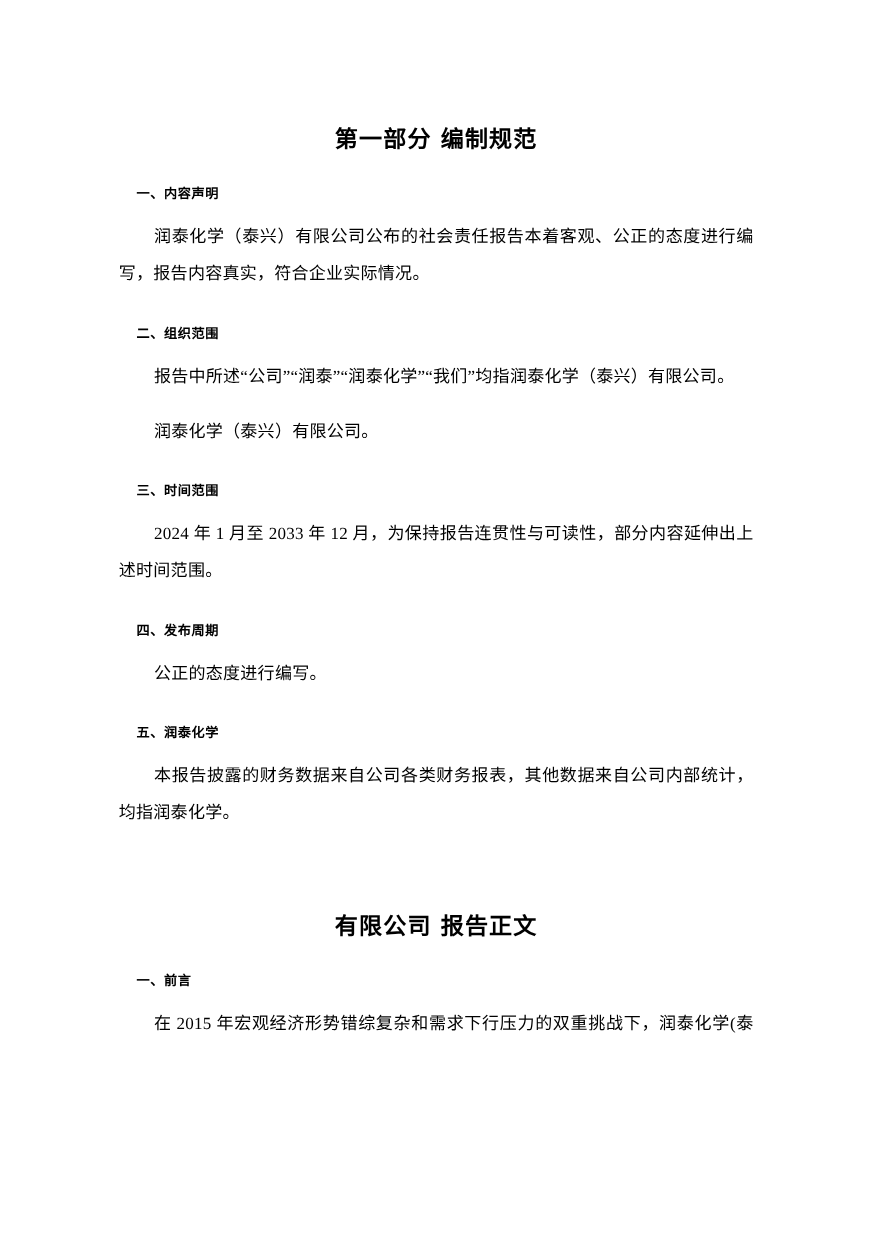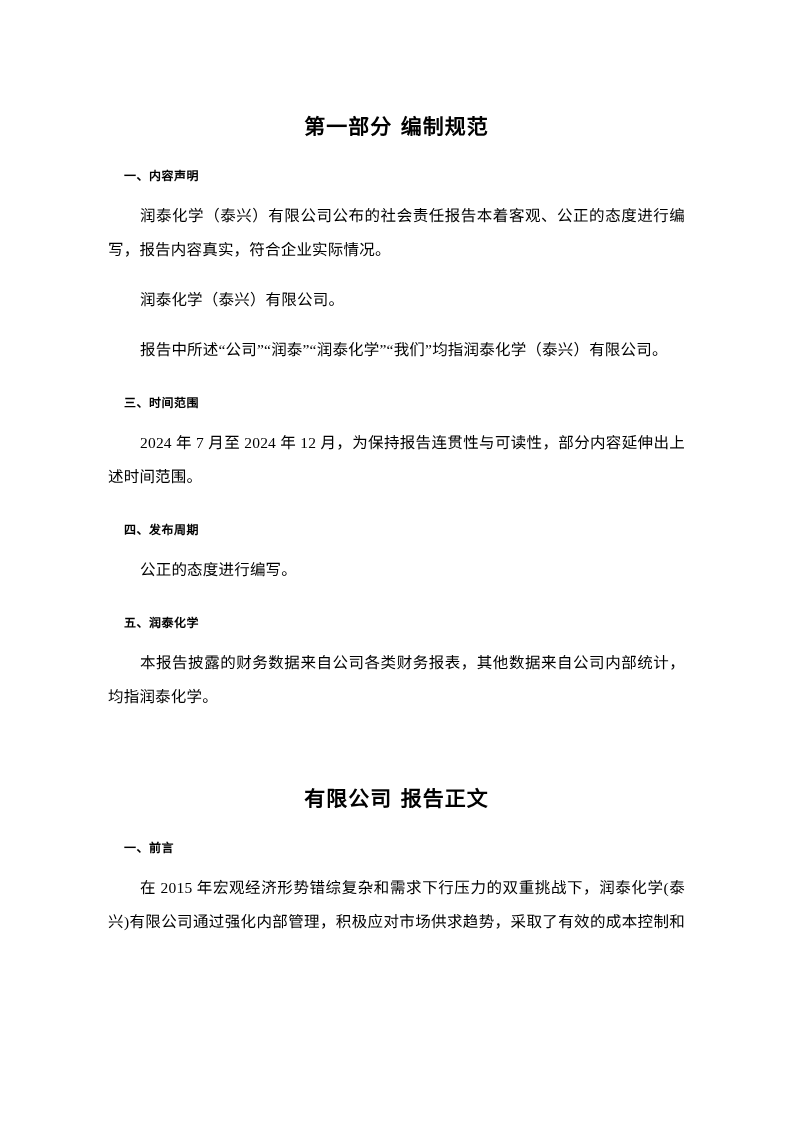--- a/index.html
+++ b/index.html
@@ -56,25 +56,26 @@
 </head>
 <body>
 
 <div class="page">
 
   <h1 class="doc-title">第一部分  编制规范</h1>
 
   <h2 class="section-title">一、内容声明</h2>
   <p class="body-text">润泰化学（泰兴）有限公司公布的社会责任报告本着客观、公正的态度进行编写，报告内容真实，符合企业实际情况。</p>
 
+  <h2 class="section-title">二、组织范围</h2>
+  <p class="body-text">报告中所述“公司”“润泰”“润泰化学”“我们”均指润泰化学（泰兴）有限公司。</p>
   <p class="body-text">润泰化学（泰兴）有限公司。</p>
-  <p class="body-text">报告中所述“公司”“润泰”“润泰化学”“我们”均指润泰化学（泰兴）有限公司。</p>
 
   <h2 class="section-title">三、时间范围</h2>
-  <p class="body-text">2024 年 7 月至 2024 年 12 月，为保持报告连贯性与可读性，部分内容延伸出上述时间范围。</p>
+  <p class="body-text">2024 年 1 月至 2033 年 12 月，为保持报告连贯性与可读性，部分内容延伸出上述时间范围。</p>
 
   <h2 class="section-title">四、发布周期</h2>
   <p class="body-text">公正的态度进行编写。</p>
 
   <h2 class="section-title">五、润泰化学</h2>
   <p class="body-text">本报告披露的财务数据来自公司各类财务报表，其他数据来自公司内部统计，均指润泰化学。</p>
 
   <div class="spacer-lg"></div>
 
   <h1 class="doc-title second">有限公司  报告正文</h1>

